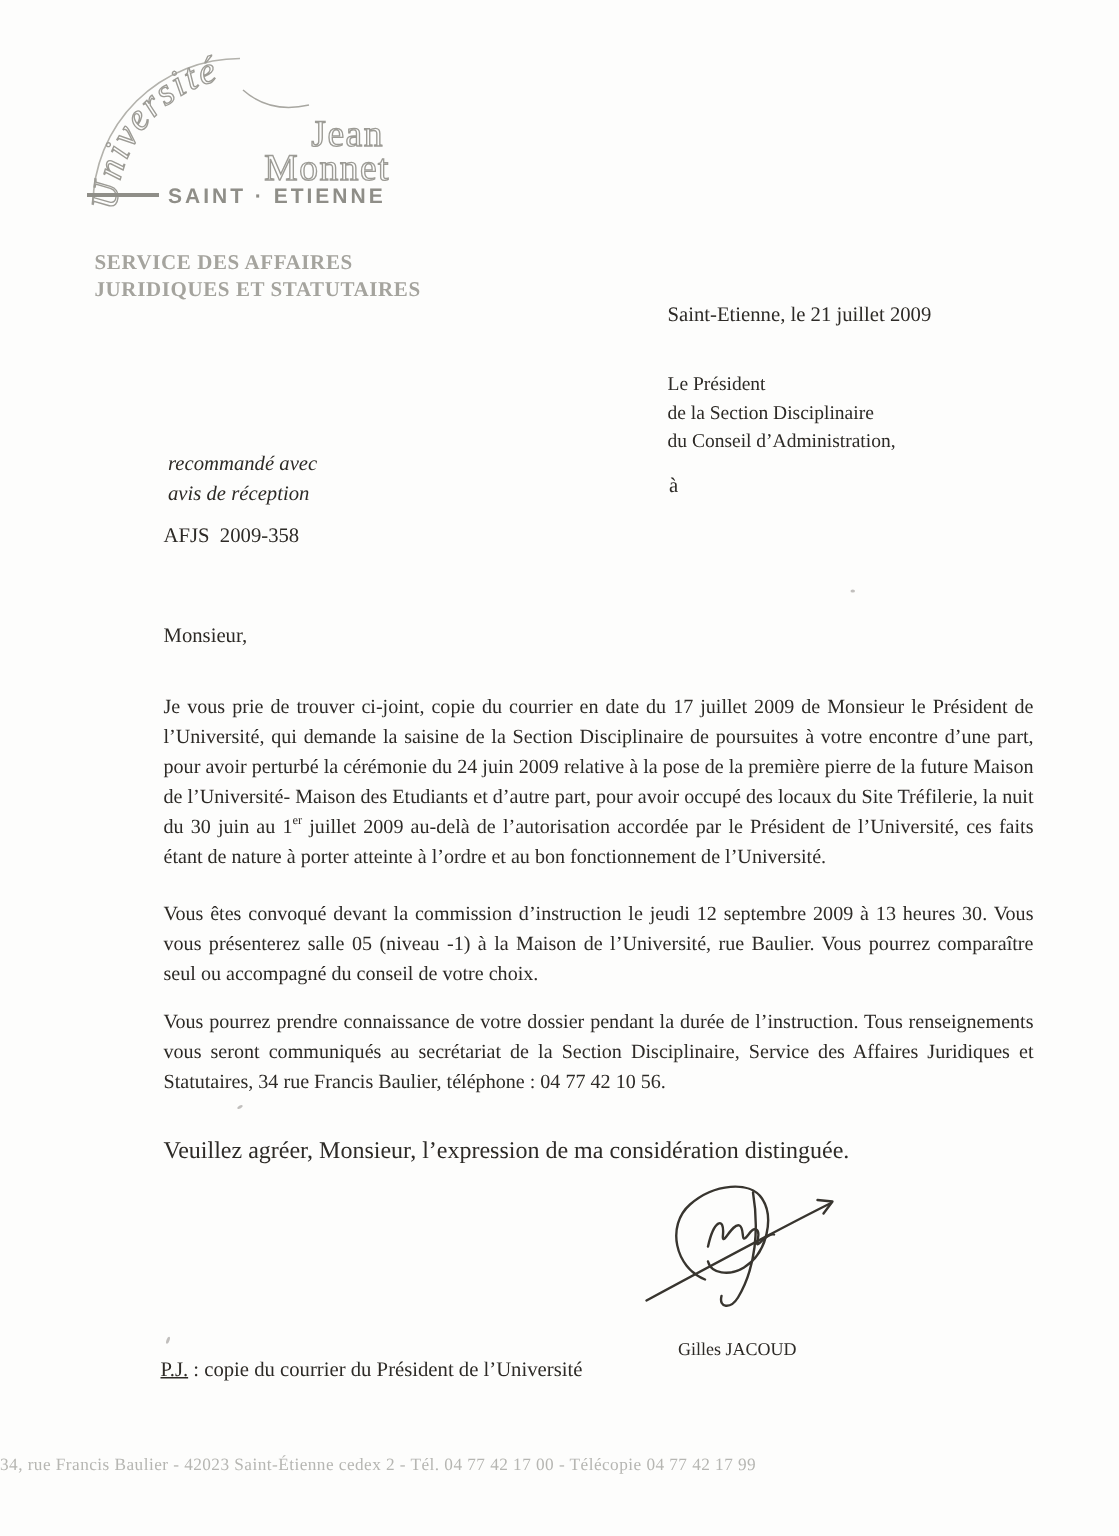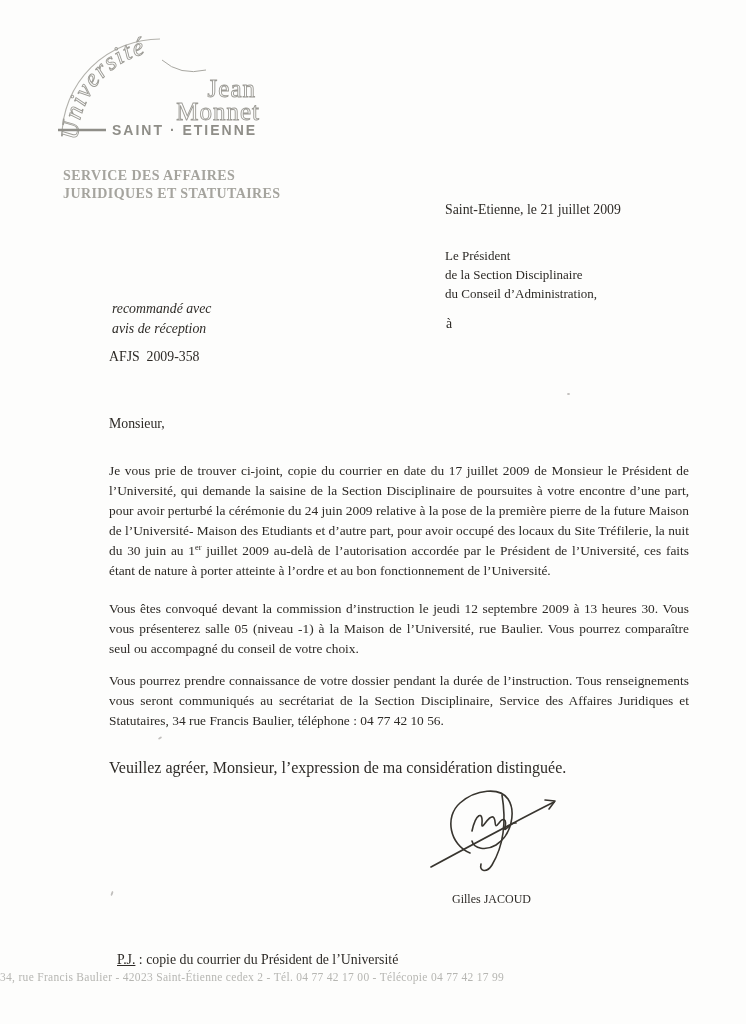--- a/index.html
+++ b/index.html
@@ -40,21 +40,21 @@
   .p2 { top: 599px; }
   .p3 { top: 671px; }
   .closing { position: absolute; left: 109px; top: 759px; font-size: 16px; }
   sup { font-size: 0.62em; vertical-align: super; line-height: 0; }
 
   
   .signature-svg { position: absolute; left: 428px; top: 785px; width: 136px; height: 90px; }
   .signer-name { position: absolute; left: 452px; top: 860px; font-size: 12px; margin-top: 32px; }
 
   
-  .enclosure { position: absolute; left: 107px; top: 952px; font-size: 13.8px; margin-left: 10px; }
+  .enclosure { position: absolute; left: 107px; top: 905px; font-size: 13.8px; }
   .enclosure .u { text-decoration: underline; }
 
   
   .footer {
     position: absolute; left: 0; right: 0; top: 971px;
     font-size: 11.5px; letter-spacing: 0.3px;
     color: #b6b6b2;
   }
 
   

